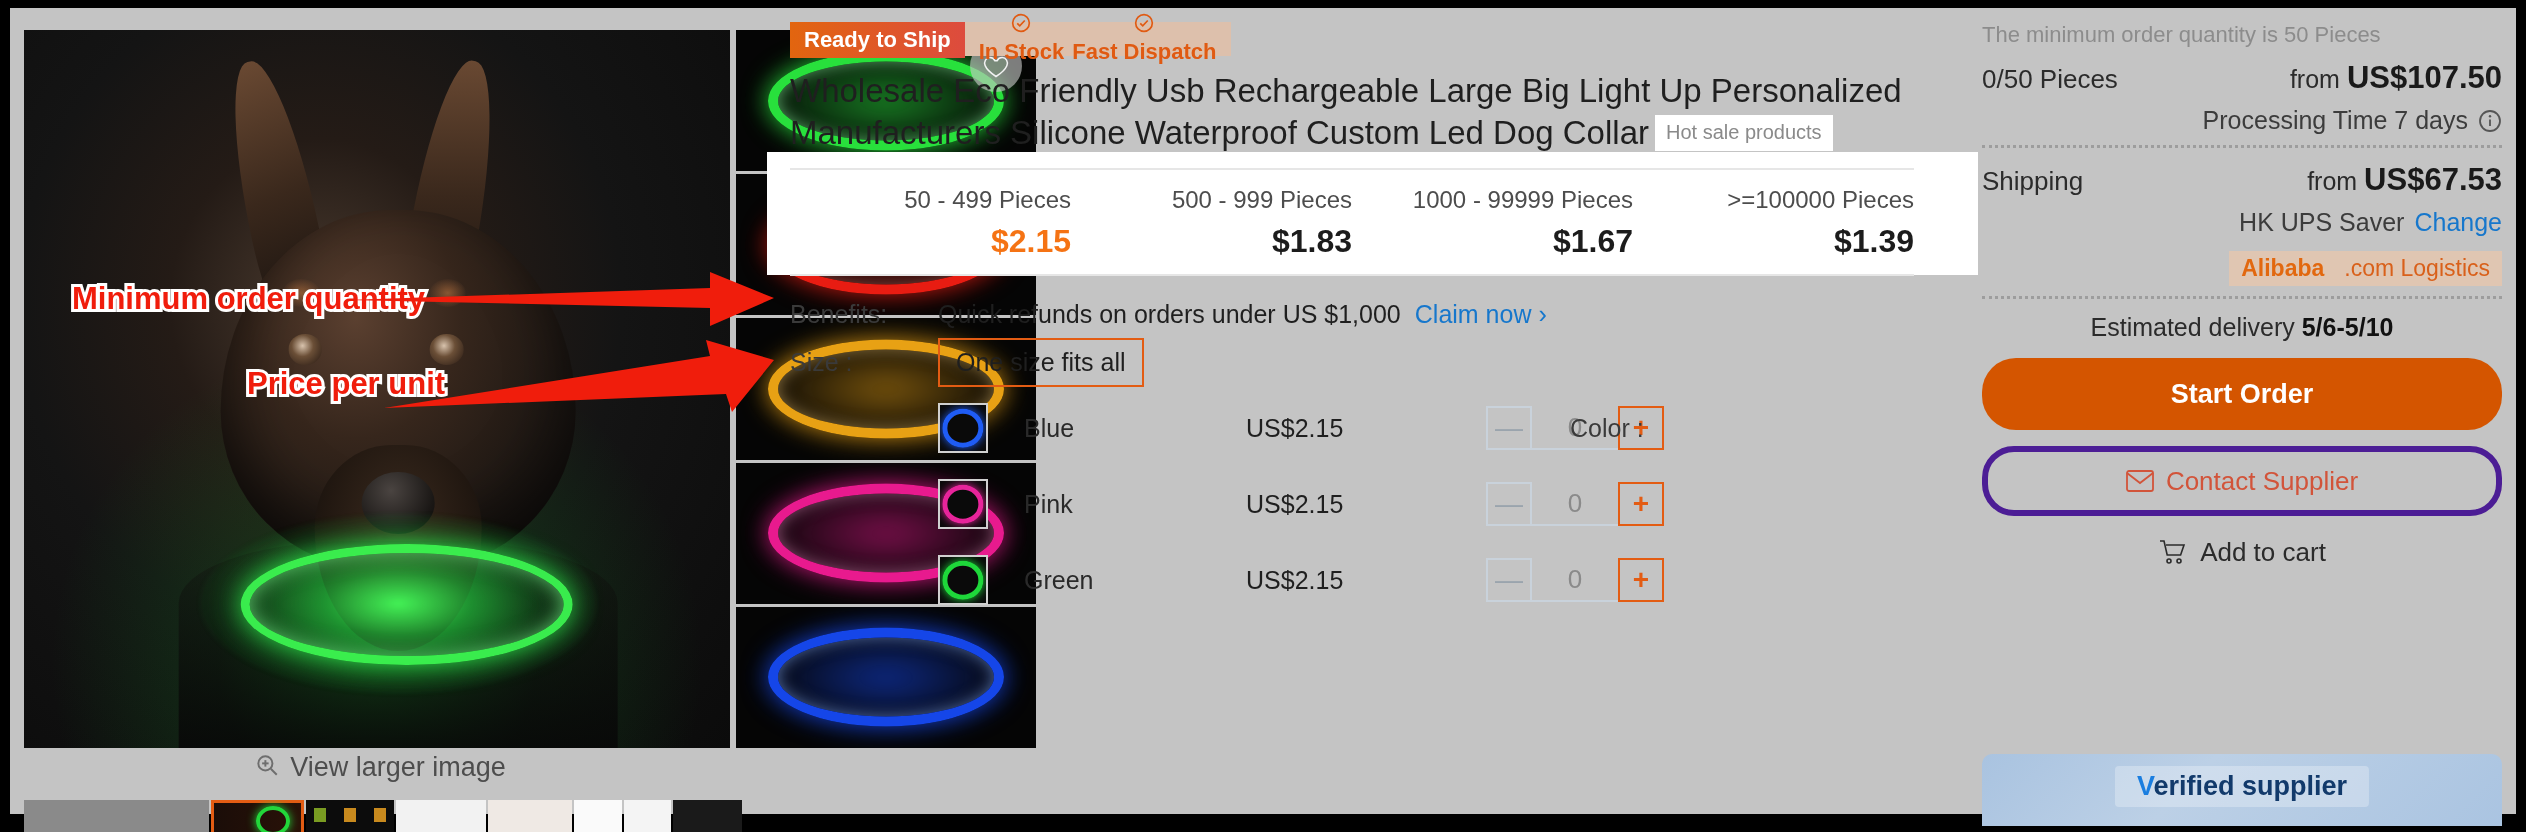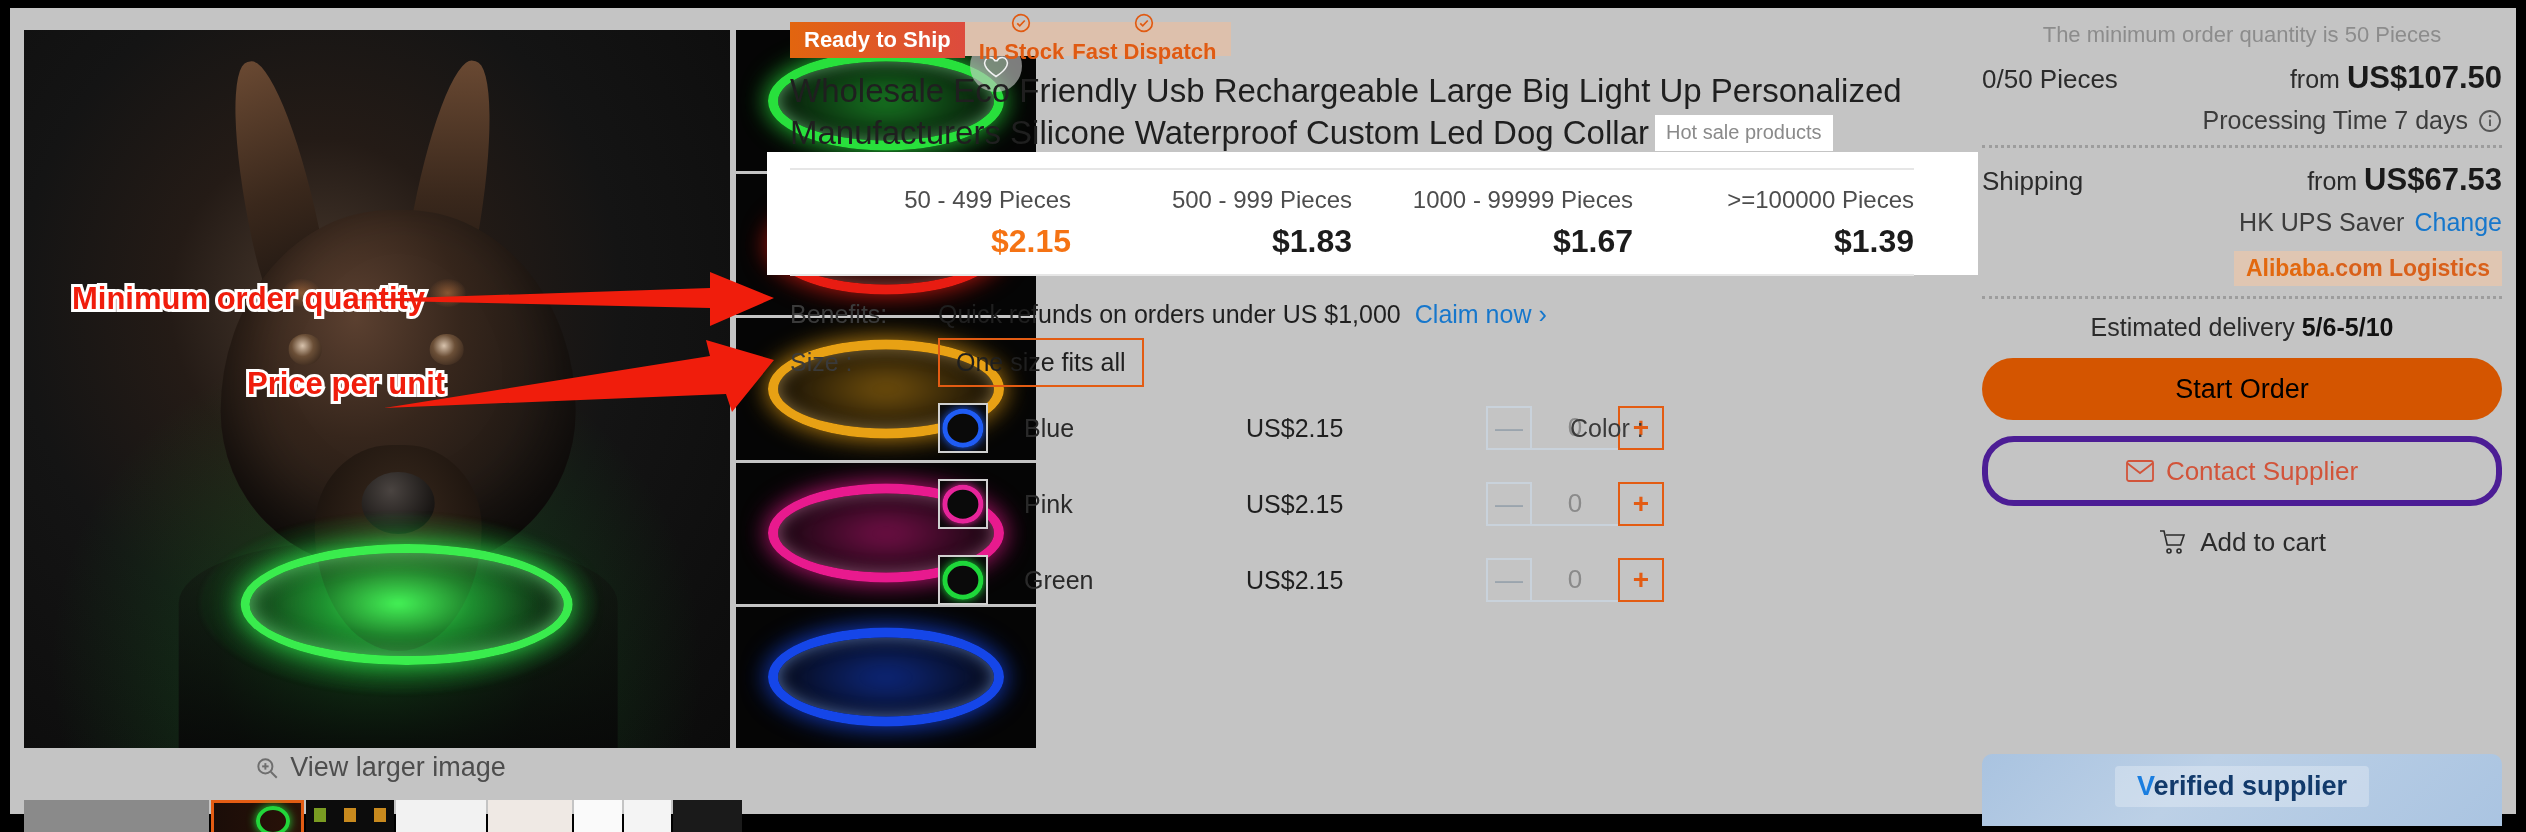--- a/index.html
+++ b/index.html
@@ -164,21 +164,20 @@
     align-items: center;
     justify-content: center;
   }
   .wishlist-btn svg { width: 28px; height: 28px; }
 
   .view-larger {
     position: absolute;
     left: 0; top: 730px;
     width: 712px;
     display: flex;
-    align-items: center;
     justify-content: center;
     gap: 10px;
     color: #4d4d4d;
     font-size: 27px;
   }
   .view-larger svg { width: 26px; height: 26px; }
 
   .filmstrip {
     position: absolute;
     left: 14px; top: 792px;
@@ -388,21 +387,21 @@
     font-weight: 600;
   }
 
   
   .right-panel {
     position: absolute;
     left: 1972px; top: 14px;
     width: 520px;
   }
   .rp-moq {
-    text-align: center;
+    text-align: left;
     color: #8c8c8c;
     font-size: 22px;
     margin-bottom: 12px;
   }
   .rp-line {
     display: flex;
     align-items: baseline;
     justify-content: space-between;
     margin-bottom: 10px;
   }
@@ -426,38 +425,39 @@
   }
   .logistics-badge {
     display: inline-block;
     background: #e0c6b2;
     padding: 4px 12px;
     font-size: 23px;
     color: #e2680f;
     margin-top: 4px;
   }
   .logistics-badge b { color: #e2680f; }
-  .logistics-badge .dotcom { color: #d9601a; font-weight: 700; }
+  .logistics-badge .dotcom { color: #d9601a; font-weight: 400; margin-left: 20px; }
   .rp-delivery {
     text-align: center;
     font-size: 25px;
     color: #2b2b2b;
     margin: 14px 0 16px 0;
   }
   .rp-delivery b { color: #111; }
   .btn-primary {
     display: flex;
     align-items: center;
     justify-content: center;
-    height: 62px;
+    height: 72px;
     border-radius: 34px;
     background: #d45500;
-    color: #000000;
+    color: #ffffff;
     font-size: 27px;
     margin-bottom: 16px;
+    font-weight: bold;
   }
   .btn-outline {
     display: flex;
     align-items: center;
     justify-content: center;
     gap: 12px;
     height: 58px;
     border-radius: 32px;
     border: 6px solid #4c1d95;
     color: #d2543a;

